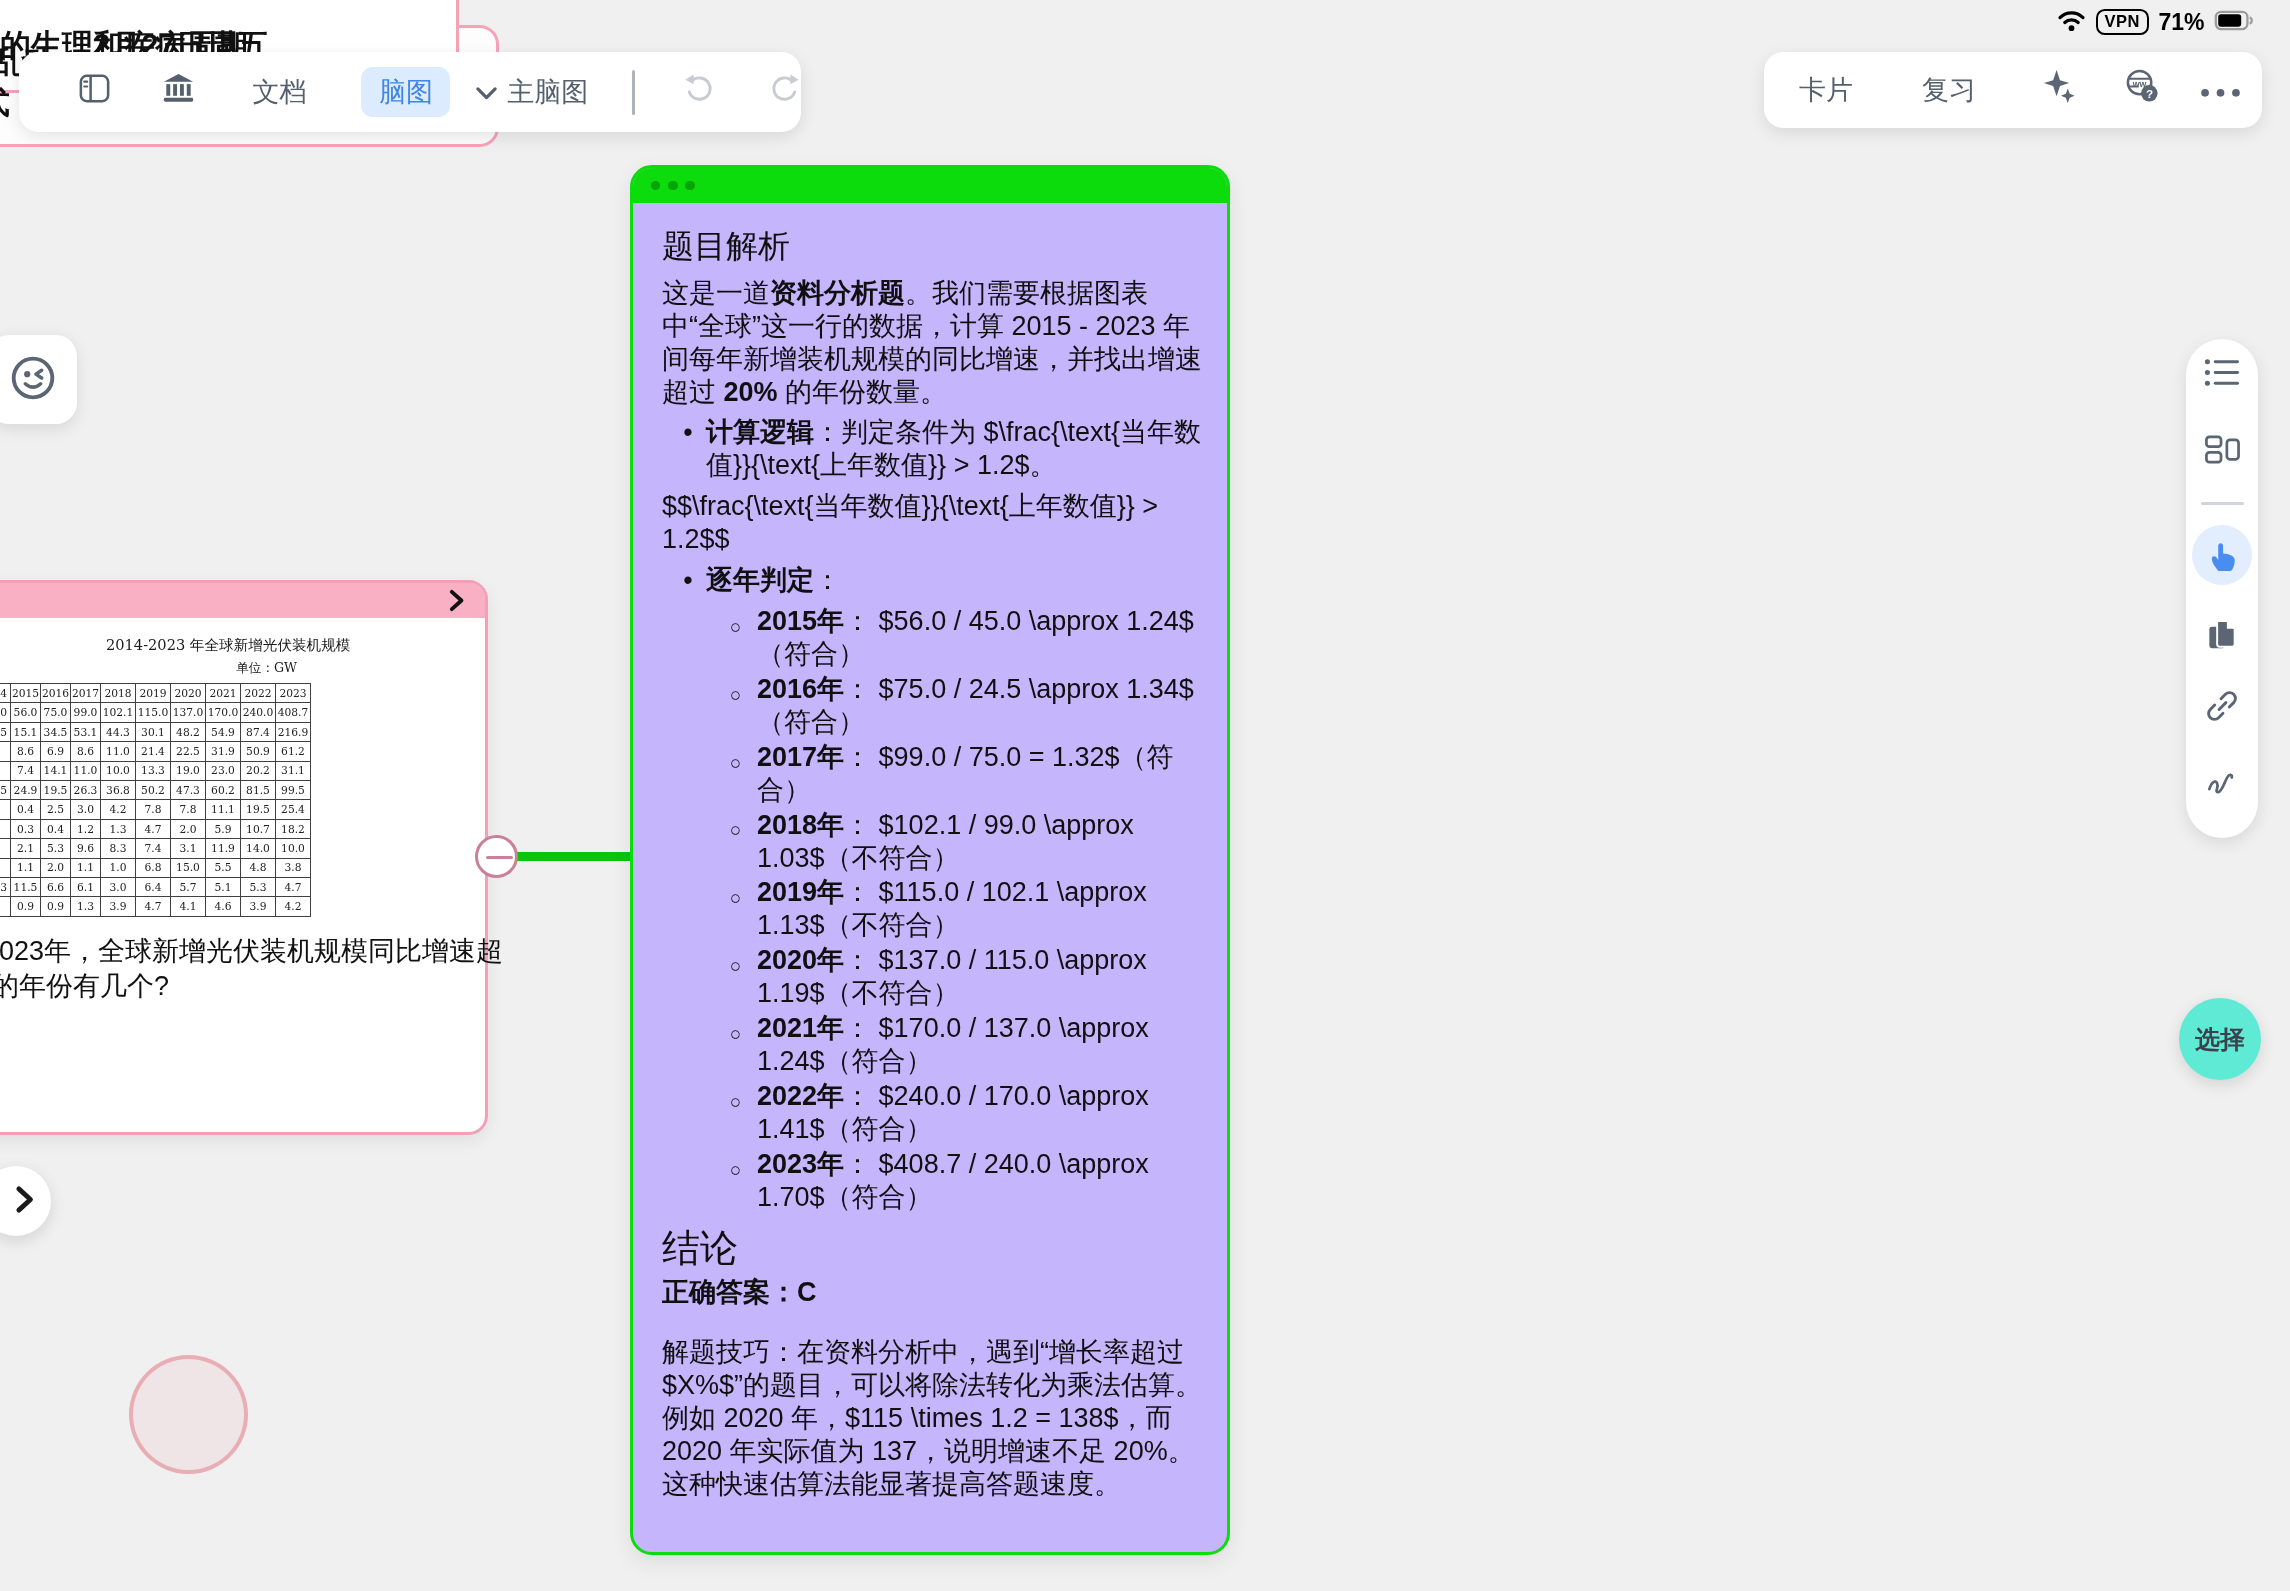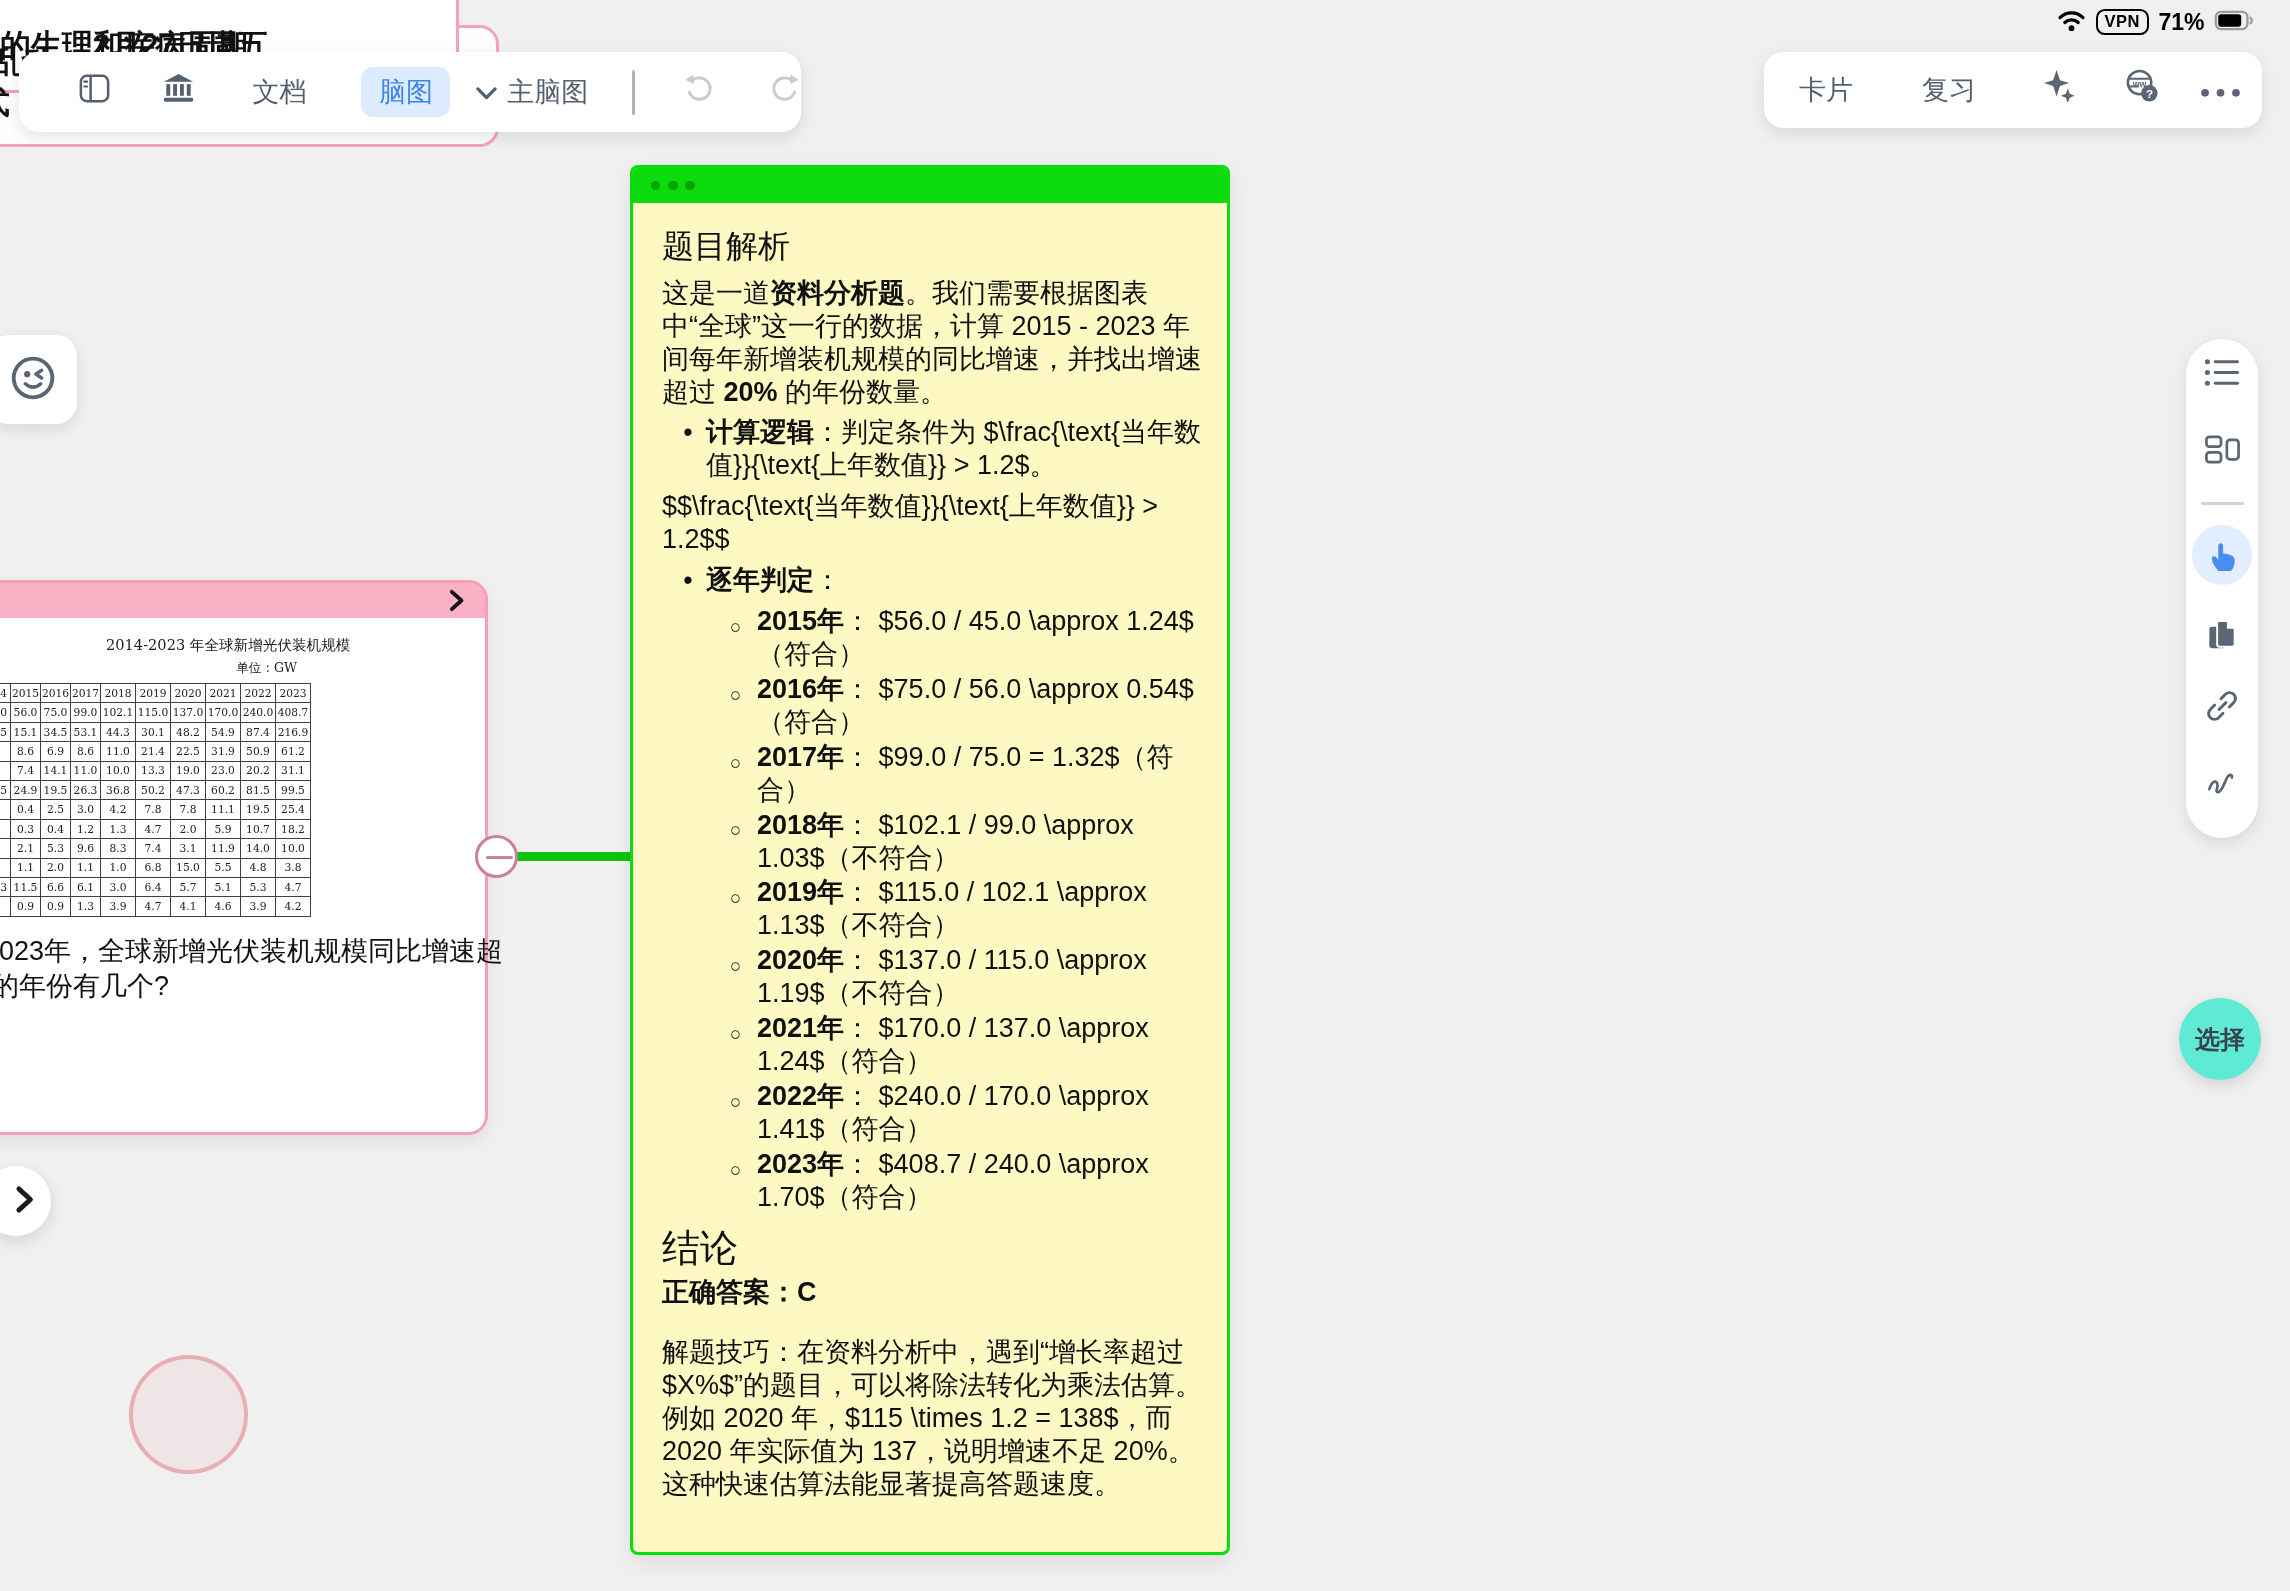--- a/index.html
+++ b/index.html
@@ -48,22 +48,22 @@
   #q-line-1{margin:17.5px 0 0 -45px;}
   #q-line-2{margin:0 0 0 -49px;}
 
   
   #conn-line{position:absolute;left:509px;top:852px;width:124px;height:8.7px;background:#0cc40c;z-index:6;}
   #conn-toggle{position:absolute;left:475px;top:835px;width:43px;height:43px;border-radius:50%;
                background:#fff;border:3.9px solid #c9809a;z-index:7;cursor:pointer;padding:0;}
   #conn-toggle .minus{position:absolute;left:7.8px;top:17.5px;width:27px;height:3.9px;background:#c9809a;border-radius:1.9px;}
 
   
-  #green-card{position:absolute;left:630px;top:165px;width:594px;height:1384px;background:#fef9c3;
-              border:3.9px solid #0cdc0c;border-radius:8px;z-index:7;overflow:hidden;
+  #green-card{position:absolute;left:630px;top:165px;width:594px;height:1384px;background:#c4b5fd;
+              border:3.9px solid #0cdc0c;border-radius:22px;z-index:7;overflow:hidden;
               box-shadow:0 7.8px 21.3px rgba(0,0,0,.08);}
   #green-card .card-head{height:35px;background:#0cdc0c;position:relative;}
   .gc-dots{position:absolute;left:17.5px;top:12.6px;display:flex;gap:7.8px;}
   .gc-dots i{width:9.7px;height:9.7px;border-radius:50%;background:#07a407;}
   .gc-body{padding:23px 23px 0 29px;color:#101010;font-size:27px;line-height:33px;}
   .gc-title{font-size:32px;line-height:41px;font-weight:500;margin:0 0 9.7px;}
   .gc-p{margin:0 0 7.8px;}
   .gc-formula{margin:1.9px 0 7.8px;}
   ul.gc-ul{list-style:none;margin:0 0 7.8px;padding:0;}
   li.li1{position:relative;padding-left:44px;}
@@ -415,21 +415,21 @@
       <ul class="gc-ul">
         <li class="li1"><span class="b">计算逻辑</span><span>：判定条件为 $\frac{\text{当年数值}}{\text{上年数值}} &gt; 1.2$。</span></li>
       </ul>
       <p class="gc-formula">$$\frac{\text{当年数值}}{\text{上年数值}} &gt; 1.2$$</p>
       <ul class="gc-ul">
         <li class="li1"><span class="b">逐年判定</span><span>：</span></li>
       </ul>
       <ul class="gc-ul" id="years-list">
   <li class="li2"><span class="b">2015年</span><span>： $56.0 / 45.0 \approx 1.24$（符合）</span></li>
 
-  <li class="li2"><span class="b">2016年</span><span>： $75.0 / 56.0 \approx 0.54$（符合）</span></li>
+  <li class="li2"><span class="b">2016年</span><span>： $75.0 / 24.5 \approx 1.34$（符合）</span></li>
 
   <li class="li2"><span class="b">2017年</span><span>： $99.0 / 75.0 = 1.32$（符合）</span></li>
 
   <li class="li2"><span class="b">2018年</span><span>： $102.1 / 99.0 \approx 1.03$（不符合）</span></li>
 
   <li class="li2"><span class="b">2019年</span><span>： $115.0 / 102.1 \approx 1.13$（不符合）</span></li>
 
   <li class="li2"><span class="b">2020年</span><span>： $137.0 / 115.0 \approx 1.19$（不符合）</span></li>
 
   <li class="li2"><span class="b">2021年</span><span>： $170.0 / 137.0 \approx 1.24$（符合）</span></li>

